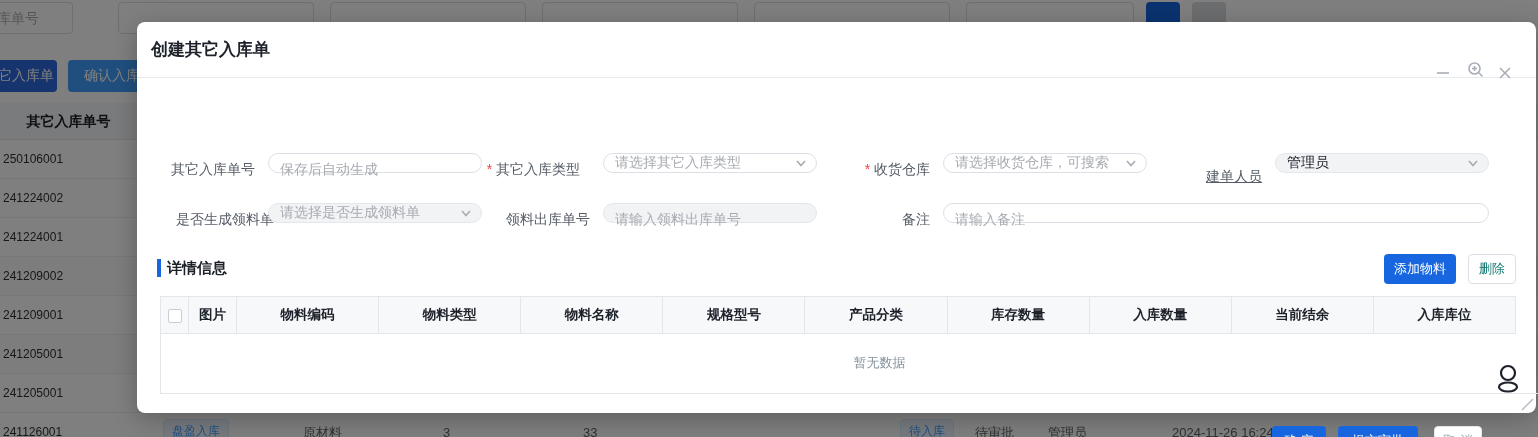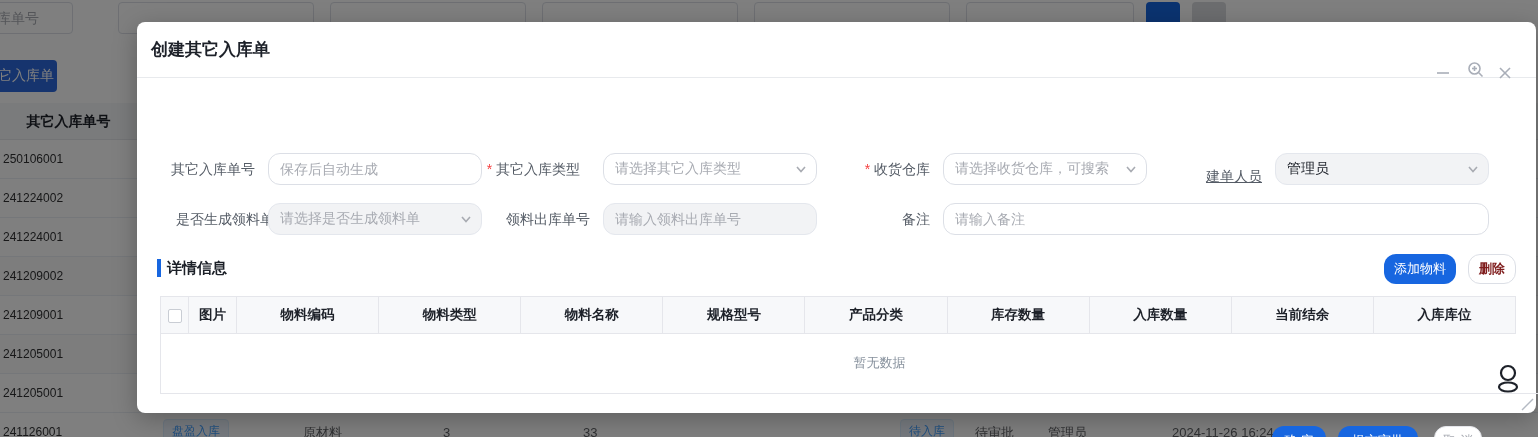--- a/index.html
+++ b/index.html
@@ -41,37 +41,37 @@
     border-radius:8px; box-shadow:0 6px 24px rgba(0,0,0,.25); }
   .m-header { position:relative; height:56px; border-bottom:1px solid #e8eaed; }
   .m-title { position:absolute; left:14px; top:0; line-height:56px; font-size:17px; font-weight:bold; color:#1d2129; }
   .win-ic { position:absolute; top:42px; width:18px; height:18px; cursor:pointer; }
   .win-ic svg { stroke:#a9aeb8; stroke-width:1.6; fill:none; }
 
   .m-body { position:relative; }
   .lbl { position:absolute; height:32px; line-height:32px; font-size:14px; color:#555c66;
     text-align:right; white-space:nowrap; }
   .req::before { content:"* "; color:#f53f3f; }
-  .ctl { position:absolute; height:32px; border:1px solid #dcdfe6; border-radius:12px; background:#fff;
+  .ctl { position:absolute; height:20px; border:1px solid #dcdfe6; border-radius:12px; background:#fff;
     font-size:14px; }
   .ctl.disabled { background:#f2f3f5; border-color:#e4e7ed; }
   .ctl input { width:100%; height:30px; border:none; outline:none; background:transparent;
     padding:0 11px; font-size:14px; color:#303133; font-family:inherit; }
   .ctl input::placeholder { color:#a8abb2; }
   .sel { display:flex; align-items:center; padding:0 8px 0 11px; cursor:pointer; }
   .sel .ph { flex:1; color:#a8abb2; white-space:nowrap; overflow:hidden; }
   .sel .val { flex:1; color:#1d2129; white-space:nowrap; overflow:hidden; }
   .chev { width:14px; height:14px; flex:none; }
   .chev svg { stroke:#a8abb2; stroke-width:1.6; fill:none; }
 
   .sec-bar { position:absolute; left:20px; top:181px; width:4px; height:18px; background:#1766e0; }
   .sec-title { position:absolute; left:30px; top:176px; line-height:28px; font-size:15px; font-weight:bold; color:#1d2129; }
-  .btn { border-radius:12px; font-size:13px; font-family:inherit; cursor:pointer; border:1px solid transparent; }
+  .btn { border-radius:4px; font-size:13px; font-family:inherit; cursor:pointer; border:1px solid transparent; }
   .btn.primary { background:#1766e0; color:#fff; }
-  .btn.plain { background:#fff; border-color:#dcdfe6; color:#7f1d1d;font-weight:bold; }
+  .btn.plain { background:#fff; border-color:#dcdfe6; color:#0f766e; }
   .btn.muted { background:#fff; border-color:#e5e6eb; color:#a8abb2; }
   .add-btn { position:absolute; left:1247px; top:176px; width:72px; height:30px; }
   .del-btn { position:absolute; left:1331px; top:176px; width:48px; height:30px; }
 
   .dtable { position:absolute; left:23px; top:218px; width:1356px; border-collapse:collapse; table-layout:fixed; }
   .dtable th { height:37px; background:#f7f8fa; border:1px solid #e5e6eb; font-size:13.5px; font-weight:bold;
     color:#1d2129; text-align:center; padding:0; }
   .cb { display:inline-block; width:14px; height:14px; border:1px solid #c9cdd4; border-radius:2px;
     background:#fff; vertical-align:middle; cursor:pointer; }
   .empty-row { position:absolute; left:23px; top:255px; width:1439px; height:61px;
@@ -102,20 +102,21 @@
     </div>
     <div class="filter-box" style="left:118px; width:196px;"></div>
     <div class="filter-box" style="left:330px; width:196px;"></div>
     <div class="filter-box" style="left:542px; width:196px;"></div>
     <div class="filter-box" style="left:754px; width:196px;"></div>
     <div class="filter-box" style="left:966px; width:168px;"></div>
     <div class="mini-btn blue" style="left:1146px;"></div>
     <div class="mini-btn gray" style="left:1192px;"></div>
 
     <button class="bg-btn create">创建其它入库单</button>
+    <button class="bg-btn confirm">确认入库</button>
 
     <div class="bg-list-header">
       <span class="hcell">其它入库单号</span>
     </div>
 
     <div class="bg-rows">
       <div class="bgrow"><span class="num">250106001</span></div>
       <div class="bgrow"><span class="num">241224002</span></div>
       <div class="bgrow"><span class="num">241224001</span></div>
       <div class="bgrow alt"><span class="num">241209002</span></div>

